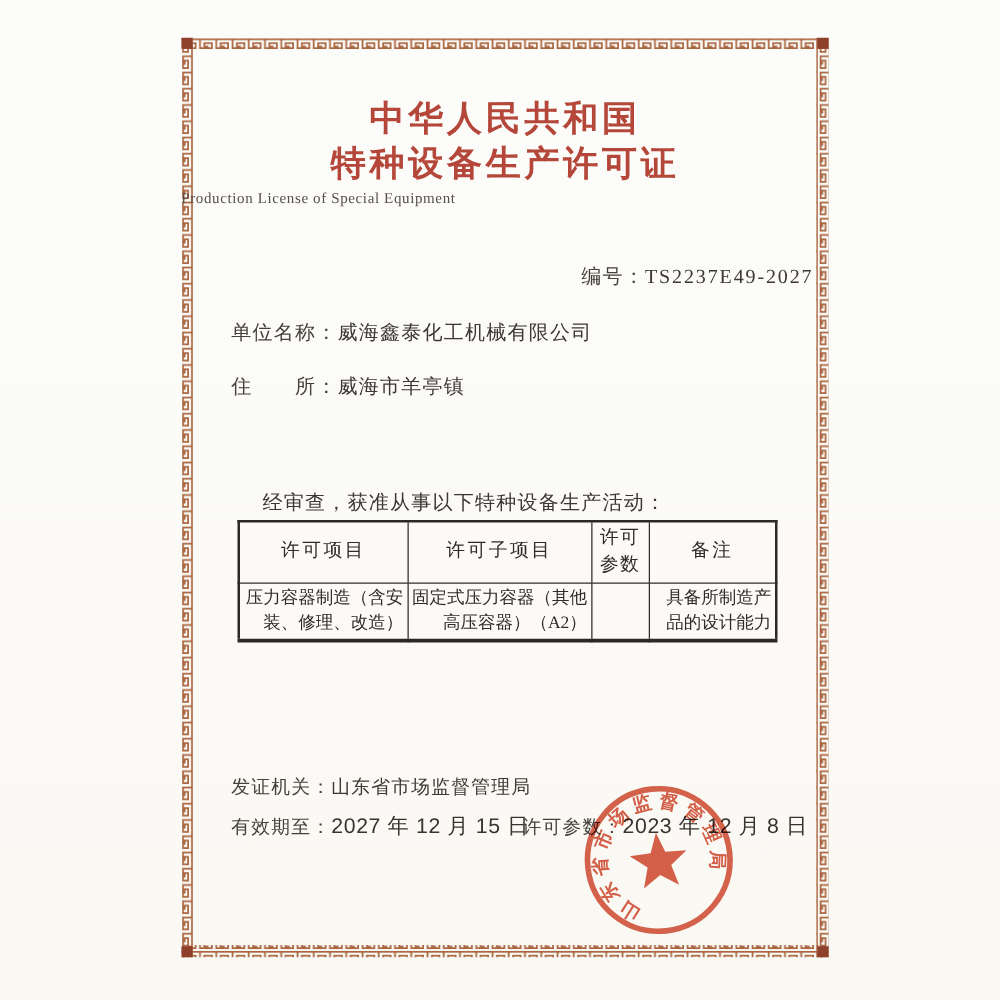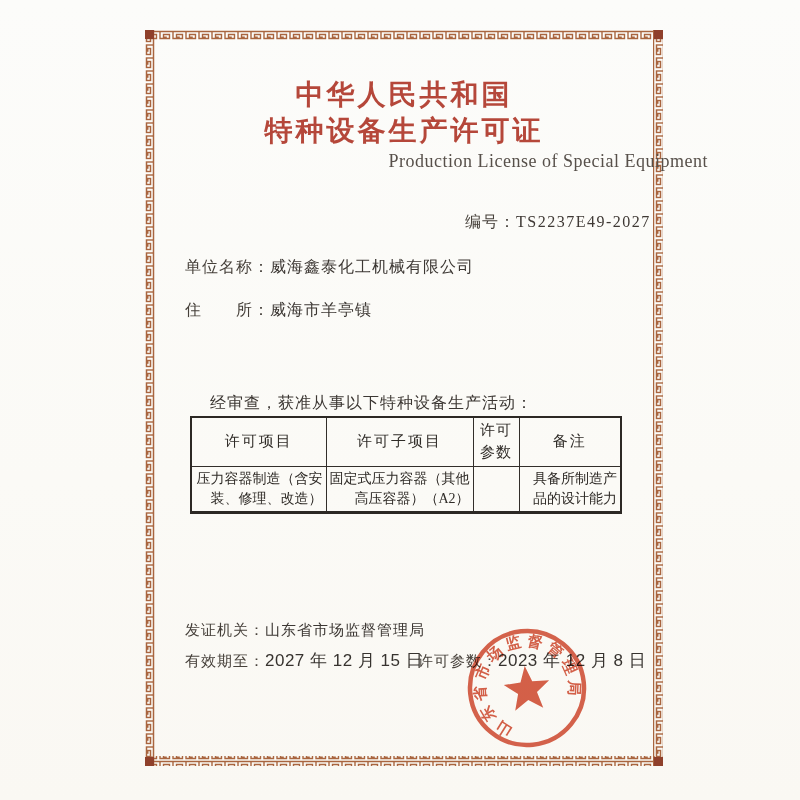--- a/index.html
+++ b/index.html
@@ -16,24 +16,23 @@
     position:absolute;left:145px;top:30px;width:518px;height:736px;
   }
   .border-svg{position:absolute;left:0;top:0;}
   .abs{position:absolute;}
   
   .title-cn{
     width:518px;text-align:center;font-weight:bold;
     color:#b5473a;font-size:28px;letter-spacing:3px;white-space:nowrap;
   }
   .title-en{
-    width:518px;text-align:right;color:#57504a;font-size:18px;
+    width:518px;text-align:left;color:#57504a;font-size:12px;
     letter-spacing:0.5px;white-space:nowrap;
     font-family:"Liberation Serif","DejaVu Serif",serif;
-    margin-left:45px;
   }
   
   .row{
     font-size:16px;color:#3c3733;letter-spacing:1px;white-space:nowrap;
     line-height:20px;
   }
   .row .lbl{color:#46403a;}
   .serial-value{
     font-family:"Liberation Serif","DejaVu Serif",serif;
     letter-spacing:1.5px;color:#3e3834;text-align:right;

